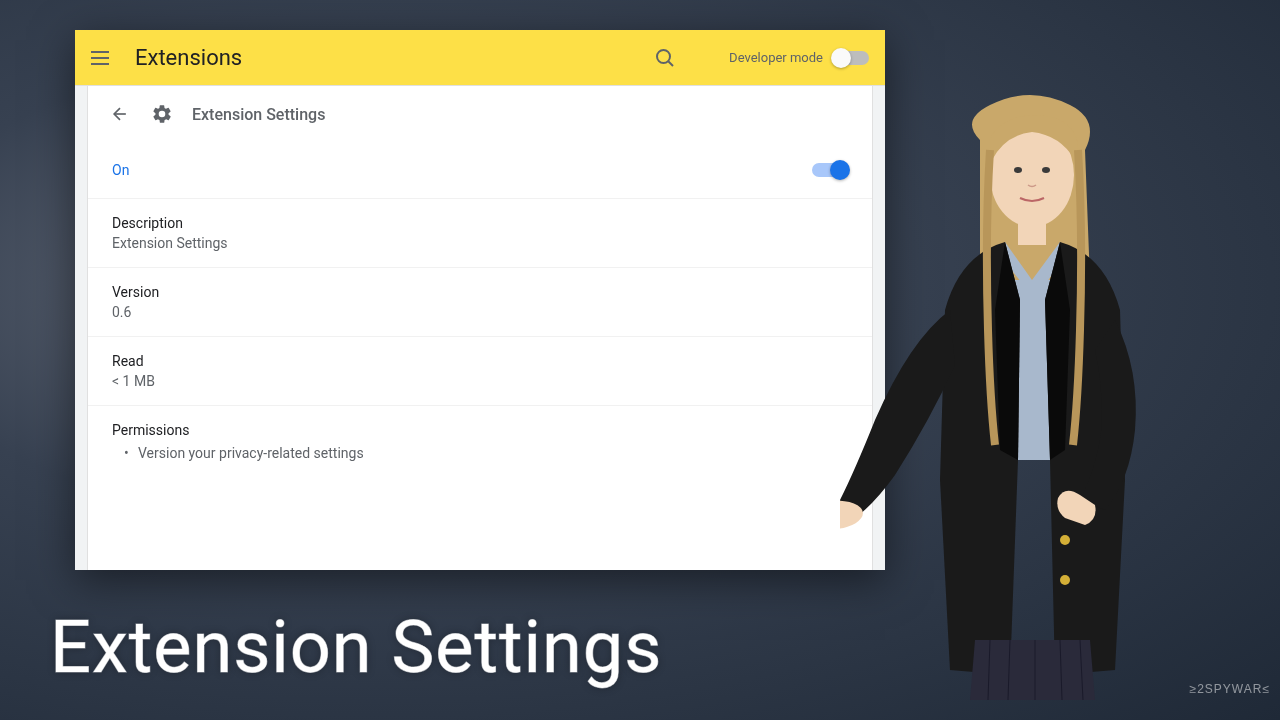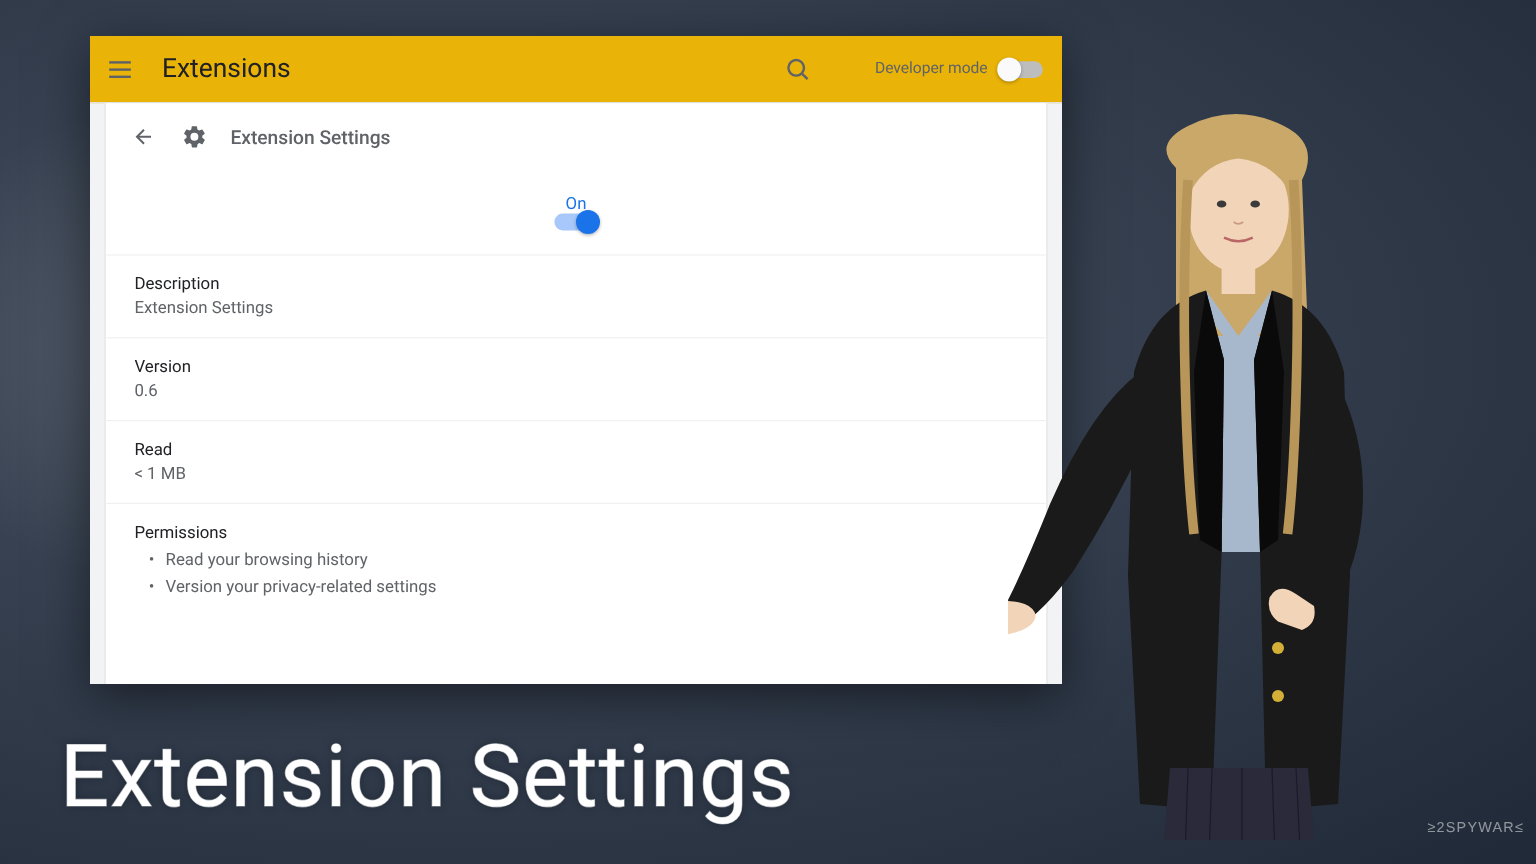--- a/index.html
+++ b/index.html
@@ -16,21 +16,21 @@
       inset: 0;
       background: radial-gradient(ellipse at 30% 40%, #6b7280 0%, #374151 40%, #1f2937 100%);
       z-index: 0;
     }
     .screenshot-card {
       position: absolute;
       top: 30px;
       left: 75px;
       width: 810px;
       height: 540px;
-      background: #eab308;
+      background: #fde047;
       box-shadow: 0 10px 40px rgba(0,0,0,0.5);
       z-index: 2;
       overflow: hidden;
     }
     .topbar {
       height: 56px;
       display: flex;
       align-items: center;
       padding: 0 16px;
       border-bottom: 1px solid #e0e0e0;
@@ -57,21 +57,21 @@
     .detail-header {
       height: 56px;
       display: flex;
       align-items: center;
       padding: 0 20px;
       gap: 18px;
     }
     .back-arrow { width: 24px; height: 24px; cursor: pointer; color: #5f6368; display: flex; align-items: center; justify-content: center; }
     .gear { width: 24px; height: 24px; color: #5f6368; display: flex; align-items: center; justify-content: center; }
     .detail-title { font-size: 16px; color: #5f6368; font-weight: 500; }
-    .section { padding: 16px 24px; border-bottom: 1px solid #f1f1f1; flex-direction: column; }
+    .section { padding: 16px 24px; border-bottom: 1px solid #f1f1f1; }
     .section.on-row { display: flex; justify-content: space-between; align-items: center; padding: 20px 24px; }
     .on-label { color: #1a73e8; font-size: 14px; }
     .toggle-on { width: 36px; height: 14px; background: #a8c7fa; border-radius: 7px; position: relative; cursor: pointer; }
     .toggle-on::after { content: ''; position: absolute; width: 20px; height: 20px; background: #1a73e8; border-radius: 50%; top: -3px; right: -2px; box-shadow: 0 1px 3px rgba(0,0,0,0.3); }
     .section-label { font-size: 14px; color: #202124; margin-bottom: 4px; }
     .section-value { font-size: 14px; color: #5f6368; }
     .perm-list { list-style: none; padding-left: 12px; }
     .perm-list li { font-size: 14px; color: #5f6368; position: relative; padding-left: 14px; line-height: 1.6; }
     .perm-list li::before { content: '•'; position: absolute; left: 0; }
     .big-title {
@@ -164,21 +164,20 @@
       </div>
 
       <div class="section">
         <div class="section-label">Read</div>
         <div class="section-value">&lt; 1 MB</div>
       </div>
 
       <div class="section" style="border-bottom:none">
         <div class="section-label">Permissions</div>
         <ul class="perm-list">
-          <li>Read your browsing history</li>
           <li>Version your privacy-related settings</li>
         </ul>
       </div>
     </div>
   </div>
 </div>
 
 <div class="presenter">
   <svg viewBox="0 0 380 620">
 

